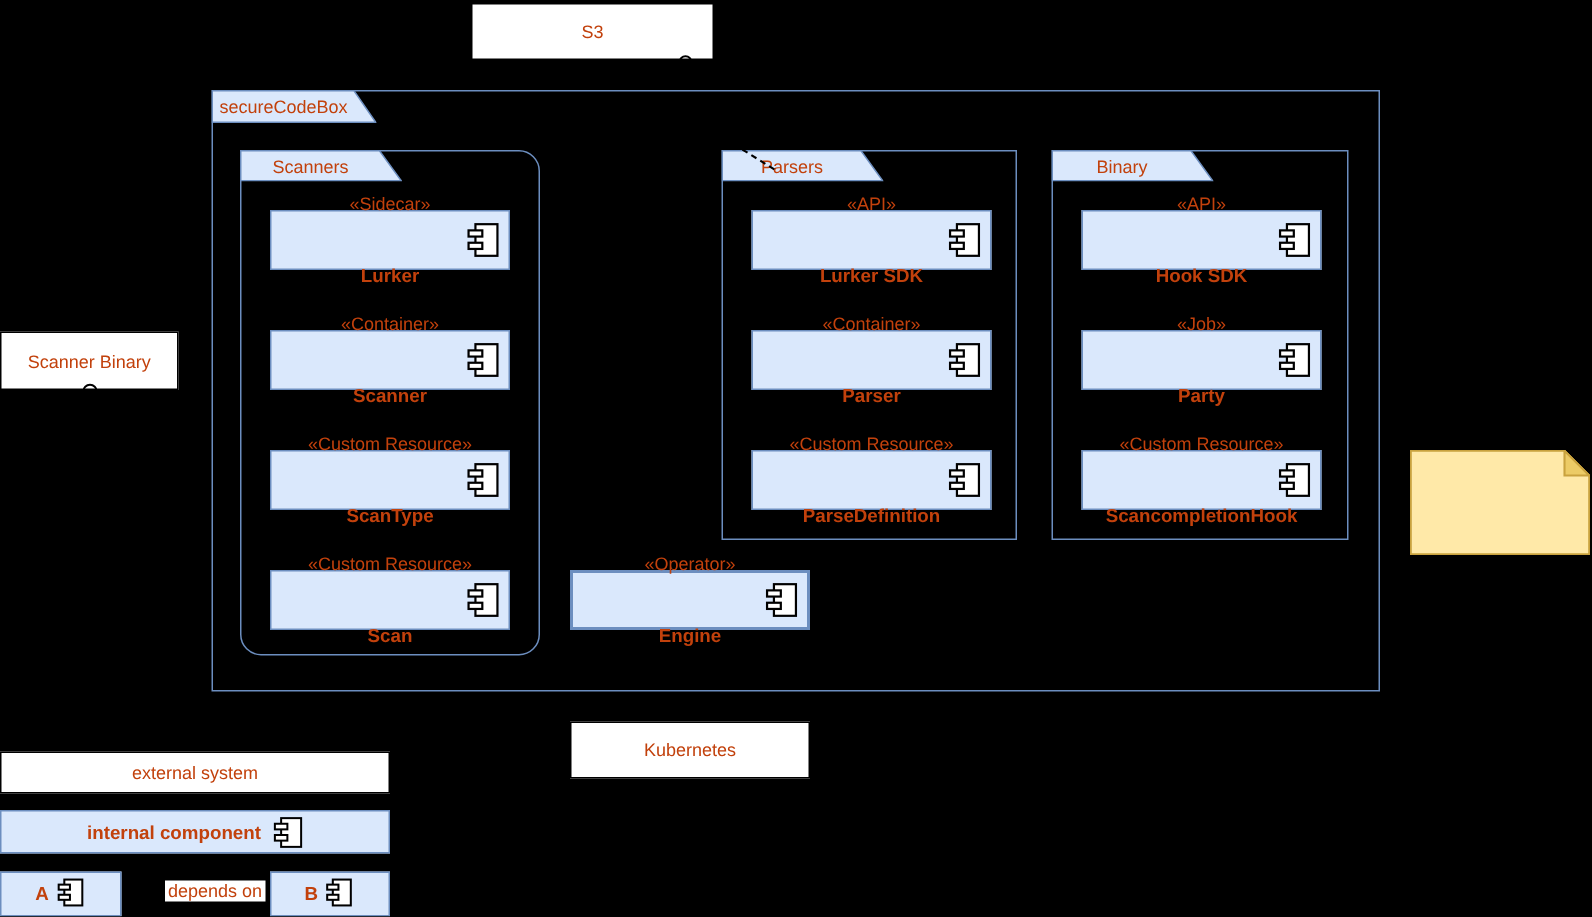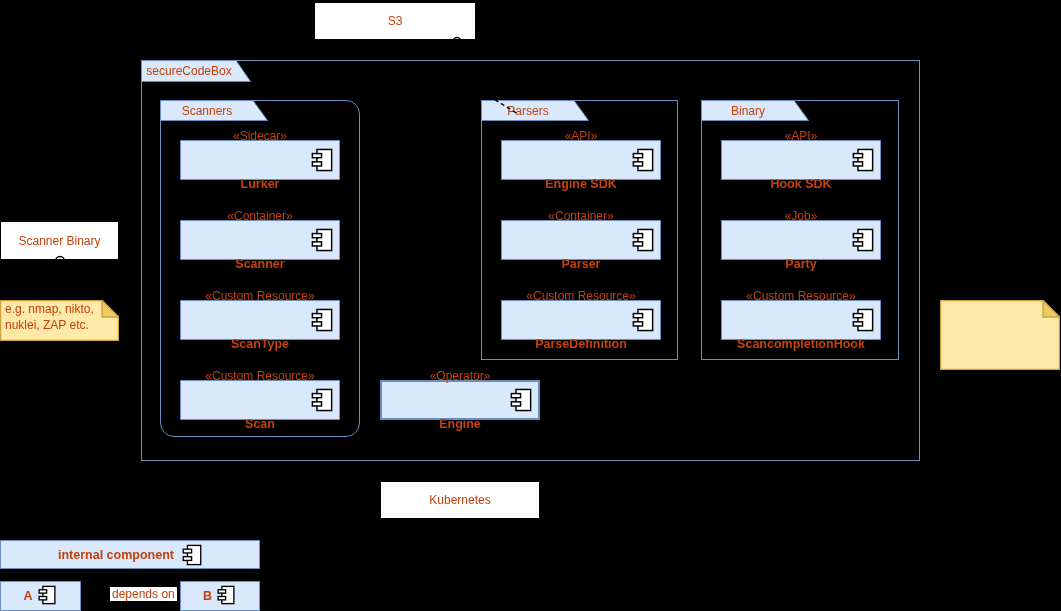--- a/index.html
+++ b/index.html
@@ -151,21 +151,21 @@
 
   <div class="comp" style="left:501px;top:140px;">
     <span class="icon">
       <svg viewBox="0 0 24 26" width="22" height="24">
           <rect x="6.5" y="1.5" width="16" height="23" fill="#fff" stroke="#000" stroke-width="1.6"></rect>
           <rect x="1.5" y="6" width="10" height="4.5" fill="#fff" stroke="#000" stroke-width="1.6"></rect>
           <rect x="1.5" y="15" width="10" height="4.5" fill="#fff" stroke="#000" stroke-width="1.6"></rect>
         </svg>
     </span>
     <div class="stereo">«API»</div>
-    <div class="cname">Engine SDK</div>
+    <div class="cname">Lurker SDK</div>
   </div>
 
   <div class="comp" style="left:501px;top:220px;">
     <span class="icon">
       <svg viewBox="0 0 24 26" width="22" height="24">
           <rect x="6.5" y="1.5" width="16" height="23" fill="#fff" stroke="#000" stroke-width="1.6"></rect>
           <rect x="1.5" y="6" width="10" height="4.5" fill="#fff" stroke="#000" stroke-width="1.6"></rect>
           <rect x="1.5" y="15" width="10" height="4.5" fill="#fff" stroke="#000" stroke-width="1.6"></rect>
         </svg>
     </span>
@@ -226,36 +226,31 @@
       <svg viewBox="0 0 24 26" width="22" height="24">
           <rect x="6.5" y="1.5" width="16" height="23" fill="#fff" stroke="#000" stroke-width="1.6"></rect>
           <rect x="1.5" y="6" width="10" height="4.5" fill="#fff" stroke="#000" stroke-width="1.6"></rect>
           <rect x="1.5" y="15" width="10" height="4.5" fill="#fff" stroke="#000" stroke-width="1.6"></rect>
         </svg>
     </span>
     <div class="stereo">«Operator»</div>
     <div class="cname">Engine</div>
   </div>
 
-  <div class="note" style="left:0px;top:300px;width:119px;height:41px;">
-    <svg width="119" height="41">
-      <polygon points="0.5,0.5 102,0.5 118.5,17 118.5,40.5 0.5,40.5" fill="#ffe9a8" stroke="#c9a23e" stroke-width="1.4"></polygon>
-      <polygon points="102,0.5 102,17 118.5,17" fill="#eccb66" stroke="#c9a23e" stroke-width="1.4"></polygon>
-    </svg>
-    <div class="note-text">e.g. nmap, nikto,
-nuklei, ZAP etc.</div>
-  </div>
 
   <div class="note" style="left:940px;top:300px;width:120px;height:70px;">
     <svg width="120" height="70">
       <polygon points="0.5,0.5 103,0.5 119.5,17 119.5,69.5 0.5,69.5" fill="#ffe9a8" stroke="#c9a23e" stroke-width="1.4"></polygon>
       <polygon points="103,0.5 103,17 119.5,17" fill="#eccb66" stroke="#c9a23e" stroke-width="1.4"></polygon>
     </svg>
   </div>
 
+  <div class="wbox" style="left:0px;top:501px;width:260px;height:28px;">
+    <span>external system</span>
+  </div>
 
   <div class="lbox-blue" style="left:0px;top:540px;width:260px;height:29px;">
     <span class="bold12">internal component</span>
     <span class="icon-inline">
       <svg viewBox="0 0 24 26" width="20" height="22">
           <rect x="6.5" y="1.5" width="16" height="23" fill="#fff" stroke="#000" stroke-width="1.6"></rect>
           <rect x="1.5" y="6" width="10" height="4.5" fill="#fff" stroke="#000" stroke-width="1.6"></rect>
           <rect x="1.5" y="15" width="10" height="4.5" fill="#fff" stroke="#000" stroke-width="1.6"></rect>
         </svg>
     </span>

